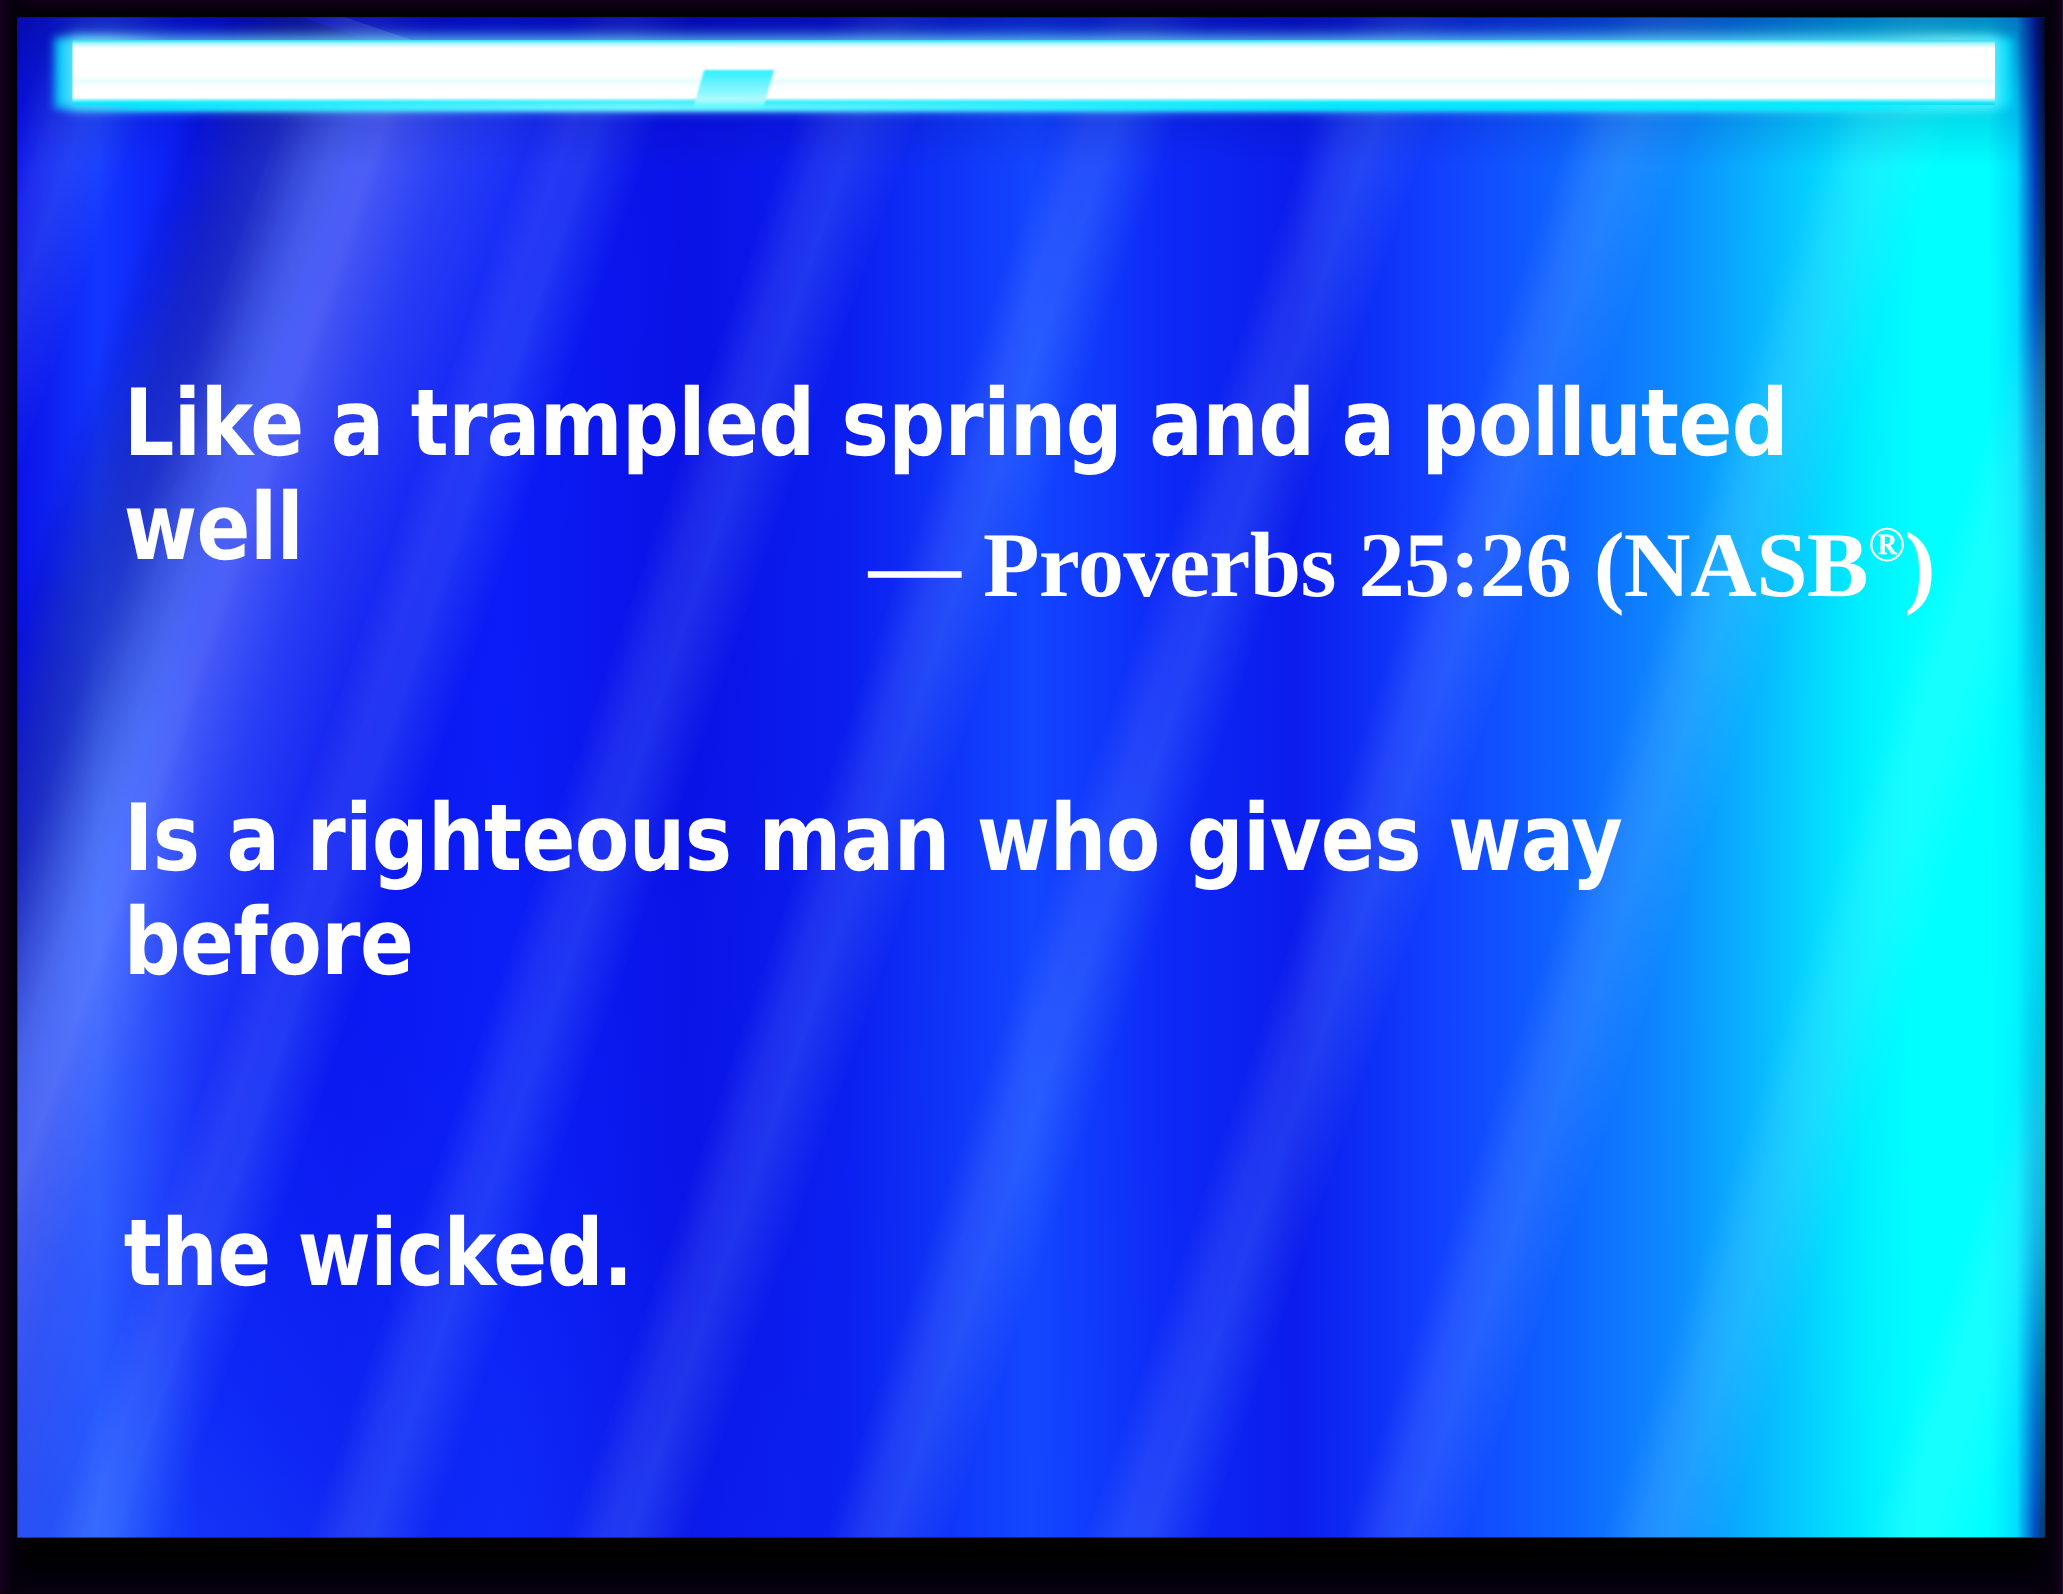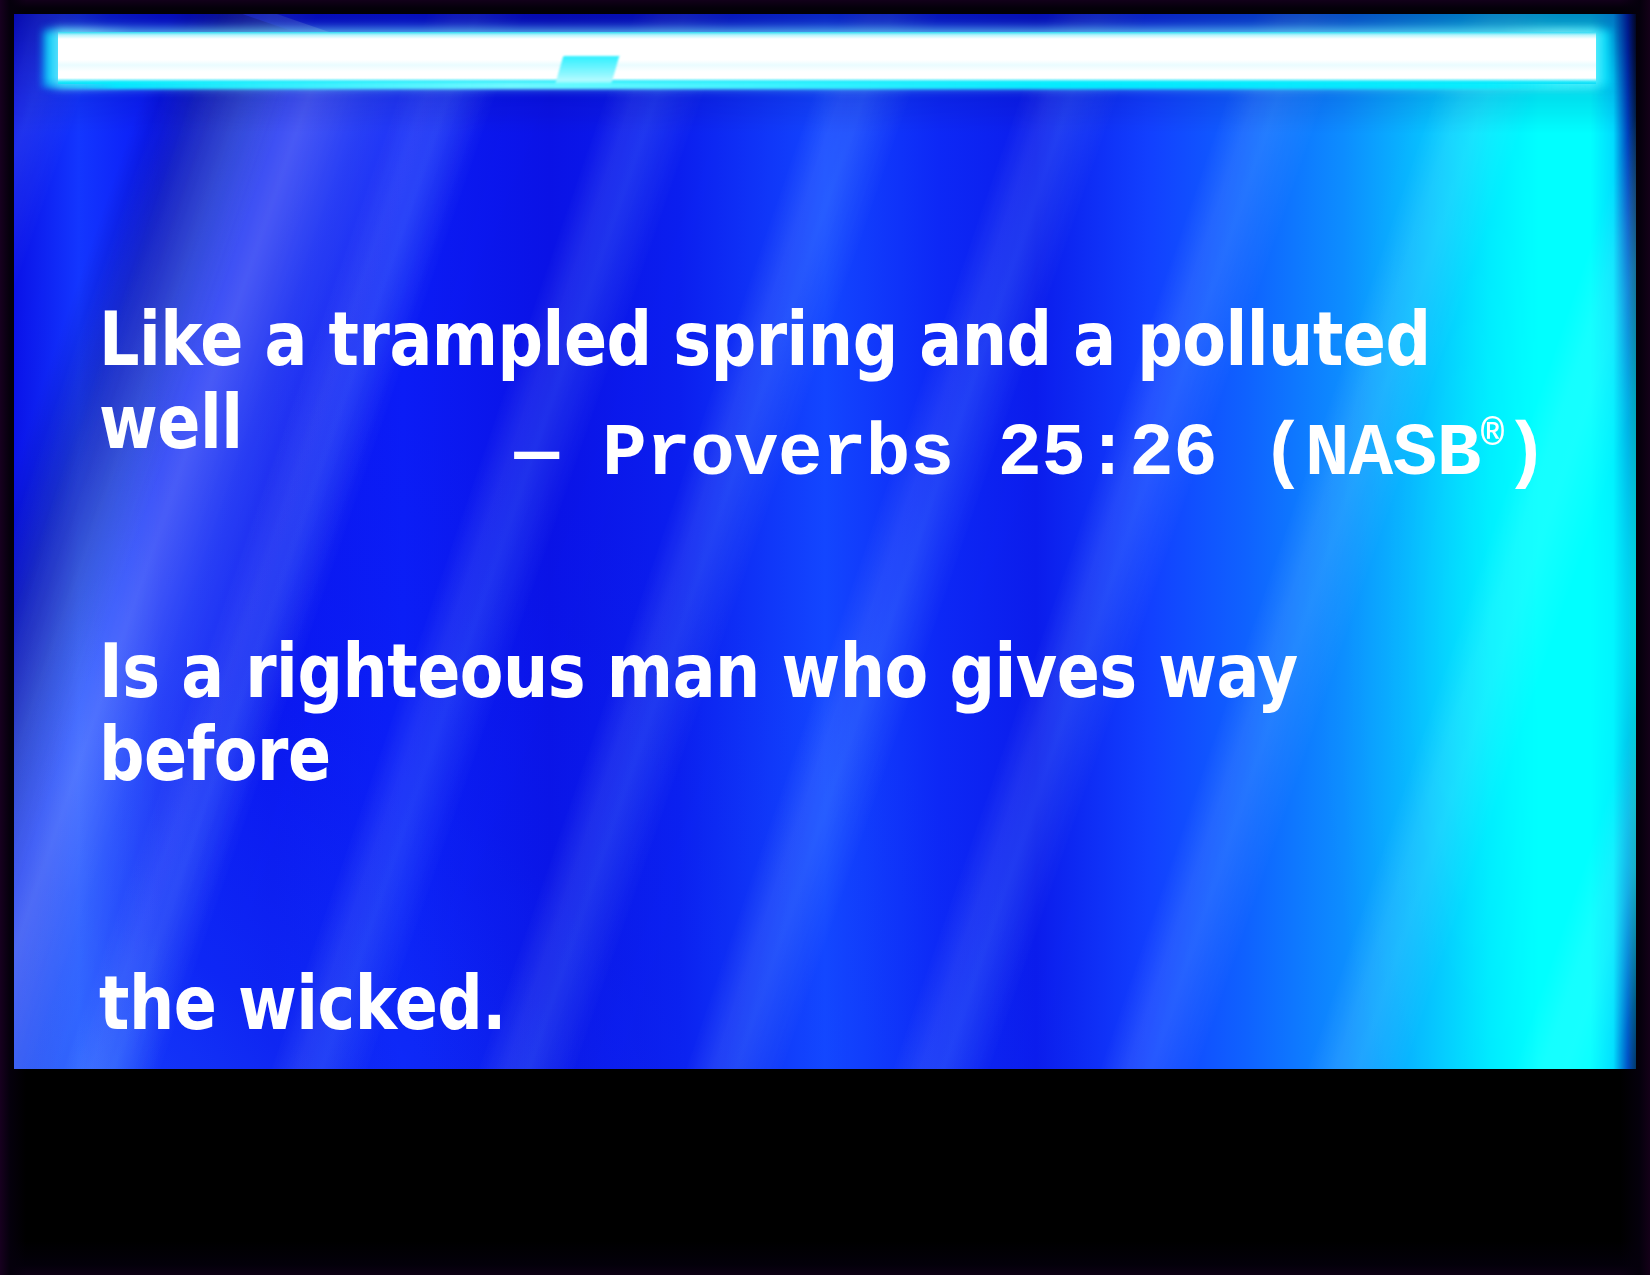--- a/index.html
+++ b/index.html
@@ -22,21 +22,21 @@
       linear-gradient(to left ,#140018 0px,#05000c 10px,transparent 30px),
       linear-gradient(to bottom,#12001a 0px,#04000a 8px,transparent 20px),
       linear-gradient(to top   ,#0d0014 0px,#03000a 10px,transparent 34px);
     pointer-events:none;
   }
 
   
   #art{
     position:absolute;
     left:14px;top:14px;
-    width:1622px;height:1055px;
+    width:1622px;height:1216px;
     overflow:hidden;
     background:#0a18f0;
   }
 
   
   #ramp{
     position:absolute;inset:0;
     background:linear-gradient(to right,
       #0a12e8 0%,
       #1336ff 4%,
@@ -223,21 +223,21 @@
     white-space:pre-wrap;
   }
   .vline{display:block;}
 
   #attribution{
     position:absolute;
     left:0; right:88px;
     top:380px;
     text-align:right;
     color:#ffffff;
-    font-family:Liberation Mono, monospace;
+    font-family:Liberation Serif, serif;
     font-weight:bold;
     font-size:74px;
     line-height:83px;
     letter-spacing:-0.5px;
     white-space:nowrap;
   }
   #attribution .reg{
     font-size:40px;
     vertical-align:28px;
     font-weight:bold;

